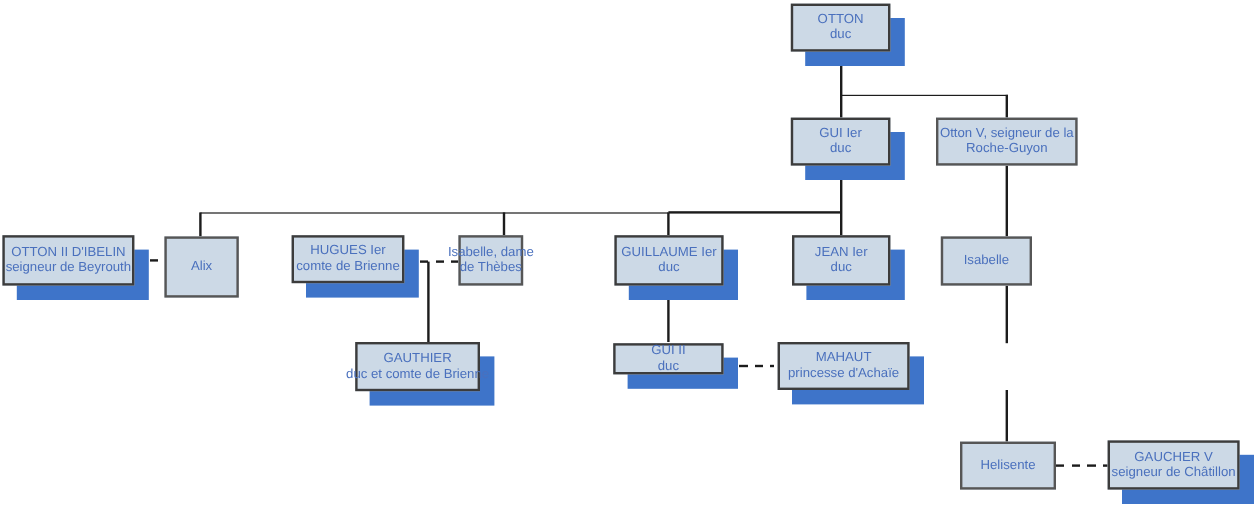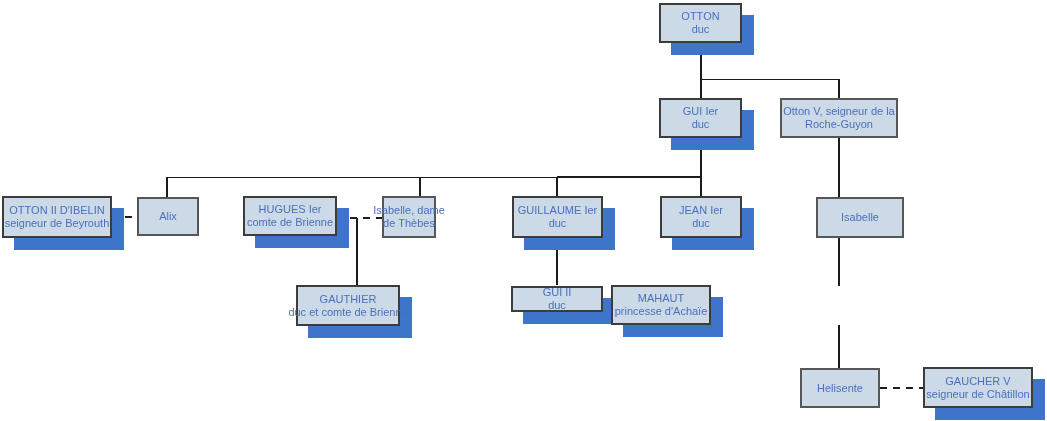--- a/index.html
+++ b/index.html
@@ -62,21 +62,21 @@
   <div class="node plain" style="left:780px;top:98px;width:118px;height:40px">
     <span>Otton V, seigneur de la</span>
     <span>Roche-Guyon</span>
   </div>
 
   <div class="node shadow" style="left:2px;top:196px;width:110px;height:42px">
     <span>OTTON II D'IBELIN</span>
     <span>seigneur de Beyrouth</span>
   </div>
 
-  <div class="node plain" style="left:137px;top:197px;width:62px;height:39px">
+  <div class="node plain" style="left:137px;top:197px;width:62px;height:51px">
     <span>Alix</span>
   </div>
 
   <div class="node shadow" style="left:243px;top:196px;width:94px;height:40px">
     <span>HUGUES Ier</span>
     <span>comte de Brienne</span>
   </div>
 
   <div class="node plain" style="left:382px;top:196px;width:54px;height:42px">
     <span>Isabelle, dame</span>
@@ -86,35 +86,35 @@
   <div class="node shadow" style="left:512px;top:196px;width:91px;height:42px">
     <span>GUILLAUME Ier</span>
     <span>duc</span>
   </div>
 
   <div class="node shadow" style="left:660px;top:196px;width:82px;height:42px">
     <span>JEAN Ier</span>
     <span>duc</span>
   </div>
 
-  <div class="node plain" style="left:816px;top:197px;width:88px;height:41px">
+  <div class="node plain" style="left:784px;top:197px;width:76px;height:41px">
     <span>Isabelle</span>
   </div>
 
   <div class="node shadow" style="left:296px;top:285px;width:104px;height:41px">
     <span>GAUTHIER</span>
     <span>duc et comte de Brienne</span>
   </div>
 
   <div class="node shadow" style="left:511px;top:286px;width:92px;height:26px">
     <span>GUI II</span>
     <span>duc</span>
   </div>
 
-  <div class="node shadow" style="left:611px;top:285px;width:100px;height:40px">
+  <div class="node shadow" style="left:648px;top:285px;width:110px;height:40px">
     <span>MAHAUT</span>
     <span>princesse d'Achaïe</span>
   </div>
 
 
   <div class="node shadow" style="left:923px;top:367px;width:110px;height:41px">
     <span>GAUCHER V</span>
     <span>seigneur de Châtillon</span>
   </div>
 

